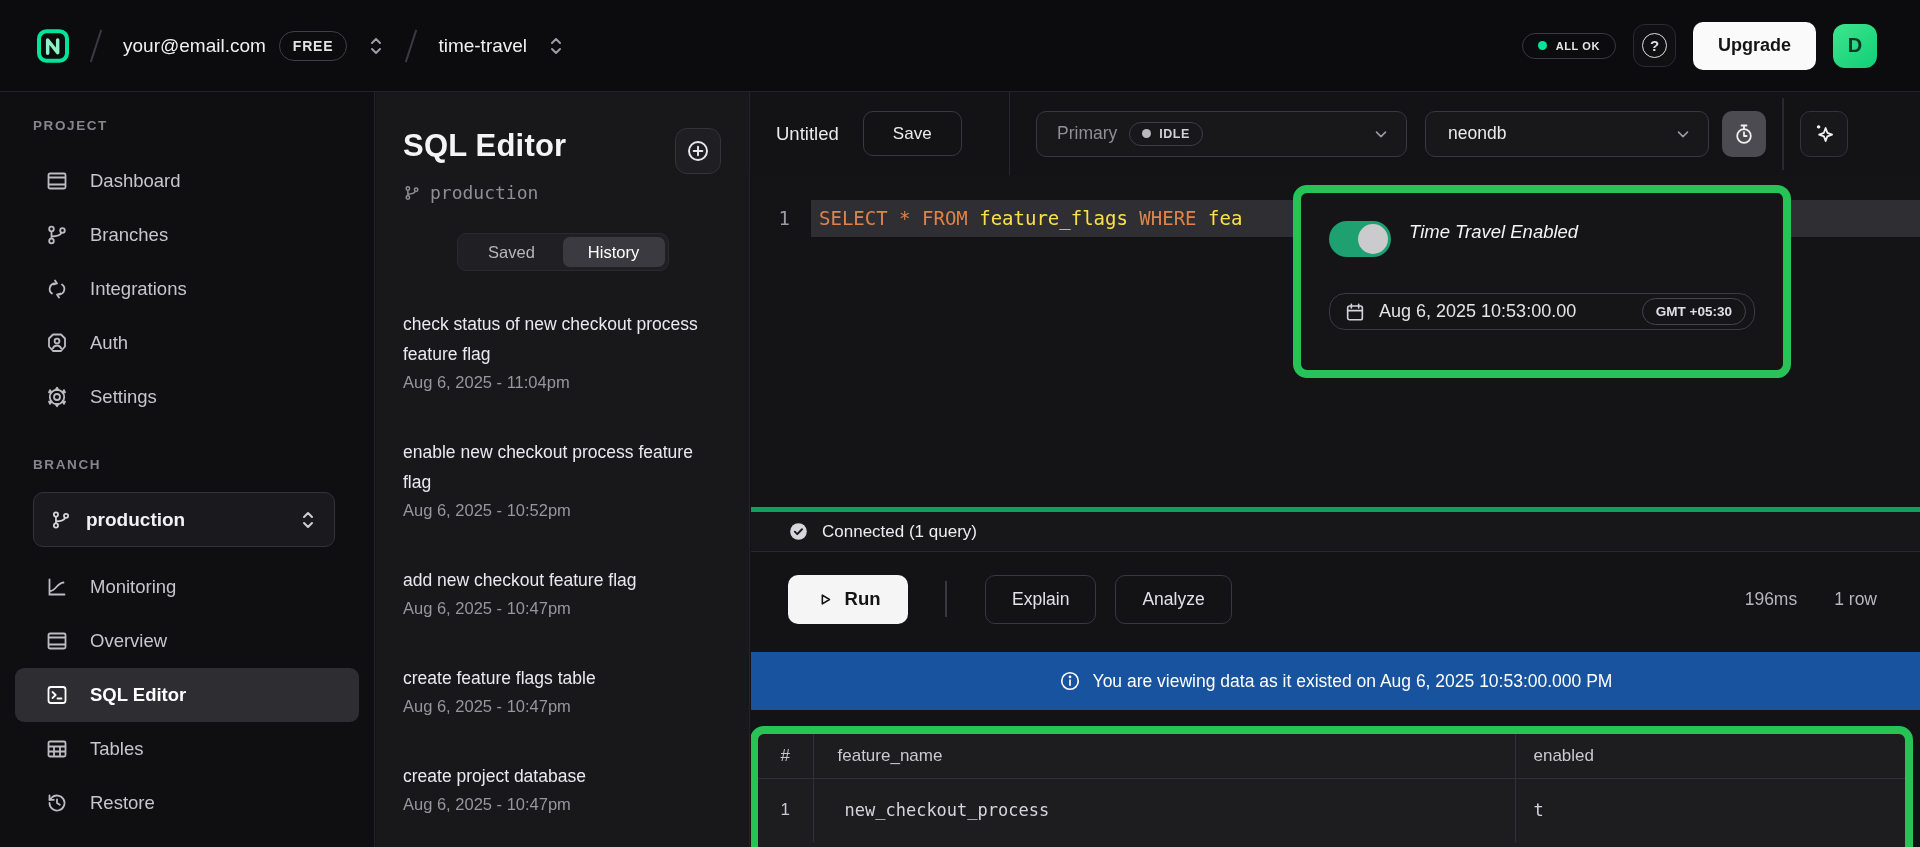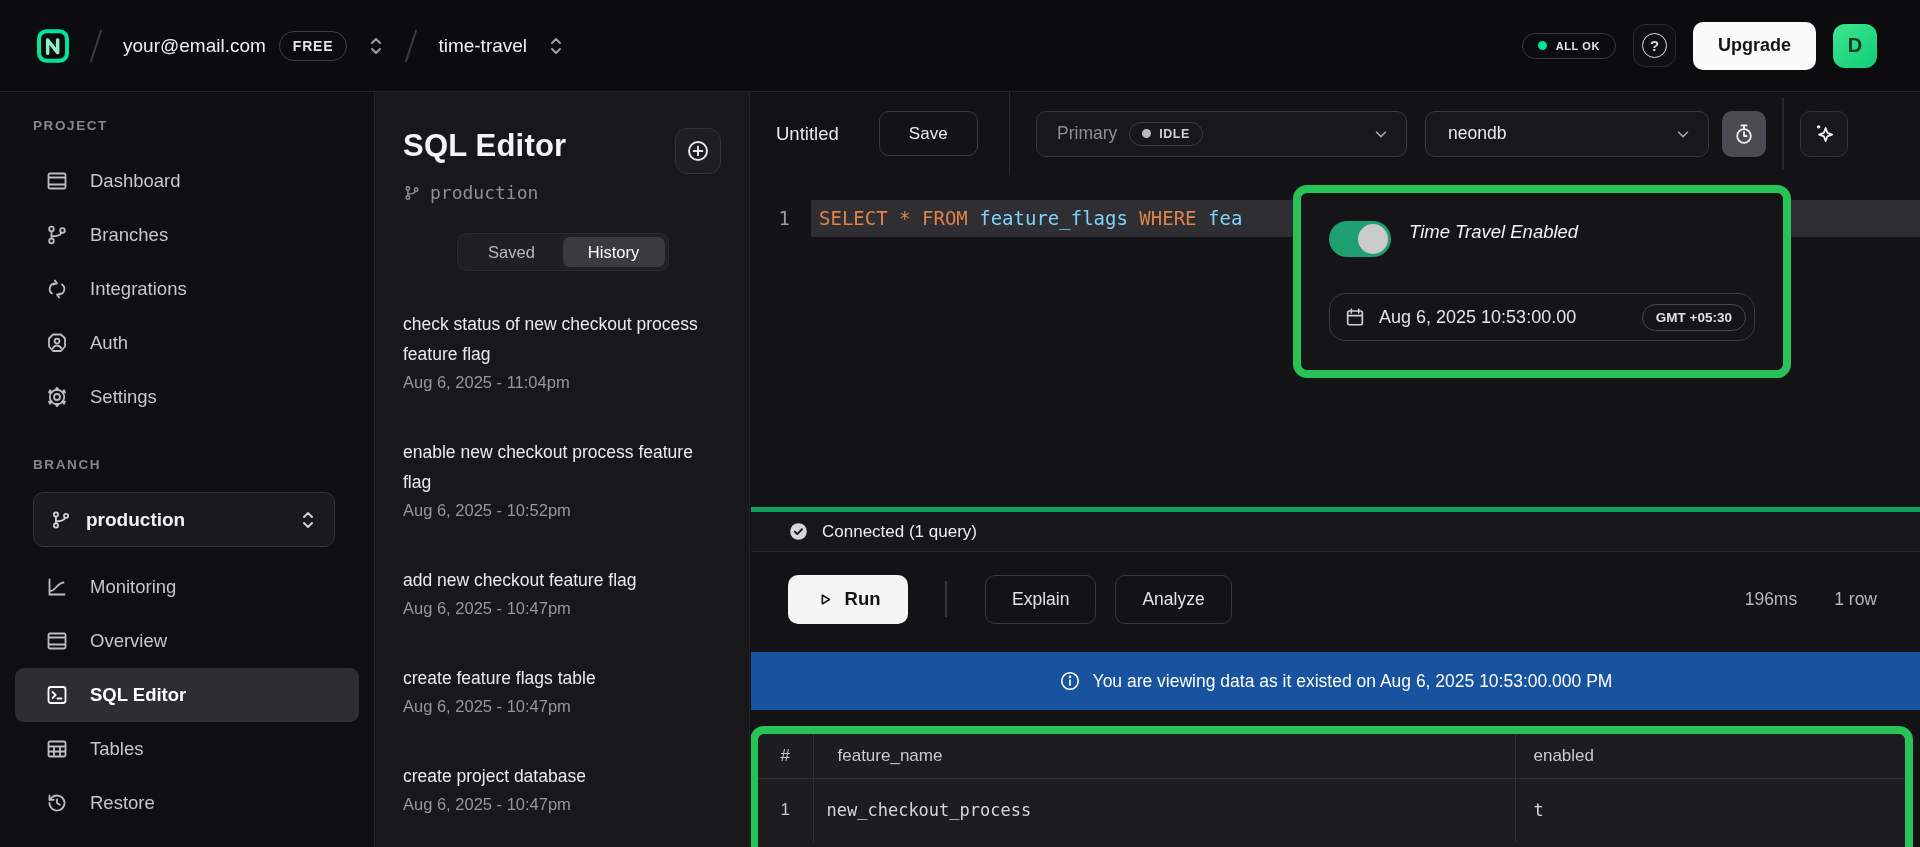--- a/index.html
+++ b/index.html
@@ -45,70 +45,70 @@
   .tab { flex:1; border:none; background:none; border-radius:7px; color:#b6b6bc; font-size:16.5px; font-family:inherit; cursor:pointer; }
   .tab.active { background:#3a3a40; color:#ffffff; }
   .history { margin:38px 0 0 27px; width:302px; }
   .h-item { margin-bottom:45px; cursor:pointer; }
   .h-title { color:#eaeaee; font-size:17.5px; line-height:30px; word-break:break-word; }
   .h-date { color:#96969c; font-size:16.5px; margin-top:4px; }
 
   
   .main { position:absolute; left:751px; top:92px; right:0; bottom:0; background:#131316; overflow:hidden; }
   .toolbar { position:absolute; left:0; top:0; right:0; height:83px; display:flex; align-items:center; }
-  .tb-tabzone { width:259px; height:83px; border-right:1px solid #29292d; display:flex; align-items:center; padding-left:25px; gap:40px; flex:none; }
+  .tb-tabzone { width:259px; height:83px; border-right:1px solid #29292d; display:flex; align-items:center; padding-left:25px; gap:24px; flex:none; }
   .untitled { color:#e9e9ec; font-size:18.5px; }
   .save-btn { width:99px; height:45px; border:1.5px solid #39393e; border-radius:10px; background:none; color:#ececef; font-size:17px; font-family:inherit; cursor:pointer; }
   .select-box { height:46px; border:1.5px solid #38383d; border-radius:10px; background:#18181b; display:flex; align-items:center; cursor:pointer; font-family:inherit; }
   .sel-compute { width:371px; margin-left:26px; padding:0 16px 0 20px; color:#8e8e95; font-size:17.5px; }
   .idle-pill { display:flex; align-items:center; gap:8px; border:1.5px solid #3e3e43; border-radius:999px; padding:4px 12px; margin-left:12px; font-size:12.5px; font-weight:bold; letter-spacing:.5px; color:#d2d2d6; }
   .idle-dot { width:9px; height:9px; border-radius:50%; background:#b9b9be; }
   .sel-db { width:284px; margin-left:18px; padding:0 16px 0 22px; color:#eaeaed; font-size:17.5px; }
   .sel-spacer { flex:1; }
   .icon-btn { width:44px; height:46px; border-radius:10px; display:flex; align-items:center; justify-content:center; cursor:pointer; border:1.5px solid transparent; background:none; color:#e2e2e6; }
   .timer-btn { margin-left:13px; background:#4b4b51; }
   .tb-div { width:1.5px; height:72px; background:#29292d; margin-left:16px; }
   .sparkle-btn { margin-left:16px; width:48px; border:1.5px solid #333338; background:#18181b; }
 
   
   .code-area { position:absolute; left:0; top:83px; right:0; height:332px; background:#141417; }
   .code-row { position:absolute; left:0; top:25px; right:0; height:37px; display:flex; }
   .gutter { width:60px; flex:none; text-align:right; padding-right:21px; color:#9a9aa1; font-family:"DejaVu Sans Mono", monospace; font-size:19px; line-height:37px; }
   .code-line { flex:1; background:#2f2f33; font-family:"DejaVu Sans Mono", monospace; font-size:19px; line-height:37px; white-space:pre; padding-left:8px; color:#d6d6da; overflow:hidden; }
   .tok-keyword { color:#e0824a; }
-  .tok-plain { color:#7dd3fc; }
+  .tok-plain { color:#fde047; }
 
   
   .tt-pop { position:absolute; left:542px; top:93px; width:498px; height:193px; border:8px solid #27c356; border-radius:14px; background:#151518; z-index:20; padding:28px 28px 0 28px; }
   .tt-row { display:flex; gap:18px;font-style:italic; }
   .toggle { width:62px; height:36px; border-radius:18px; background:#1fa070; border:none; position:relative; cursor:pointer; flex:none; }
   .knob { position:absolute; right:3px; top:3px; width:30px; height:30px; border-radius:50%; background:#cbcbcd; }
   .tt-label { color:#f2f2f4; font-size:18.5px; }
-  .tt-date { margin-top:36px; height:48px; border:1.5px solid #3b3b40; border-radius:16px; display:flex; align-items:center; padding:0 8px 0 14px; gap:13px; cursor:pointer; background:none; width:100%; font-family:inherit; }
+  .tt-date { margin-top:36px; height:37px; border:1.5px solid #3b3b40; border-radius:16px; display:flex; align-items:center; padding:0 8px 0 14px; gap:13px; cursor:pointer; background:none; width:100%; font-family:inherit; }
   .tt-datetime { color:#e4e4e7; font-size:18px; white-space:nowrap; overflow:hidden; flex:1; text-align:left; }
   .tz-pill { border:1.5px solid #46464b; border-radius:999px; padding:5px 13px; color:#e0e0e4; font-size:13.5px; font-weight:bold; white-space:nowrap; }
 
   
   .green-divider { position:absolute; left:0; top:415px; right:0; height:5px; background:#129e63; cursor:row-resize; }
   .conn-bar { position:absolute; left:0; top:420px; right:0; height:40px; background:#17171a; border-bottom:1px solid #29292d; display:flex; align-items:center; padding-left:37px; gap:13px; }
   .conn-text { color:#ededf0; font-size:17px; }
   .run-row { position:absolute; left:0; top:461px; right:0; height:92px; display:flex; align-items:center; }
   .run-btn { margin-left:37px; width:120px; height:49px; border:none; border-radius:10px; background:#f5f5f5; color:#141416; font-size:18.5px; font-weight:600; font-family:inherit; display:flex; align-items:center; justify-content:center; gap:10px; cursor:pointer; }
   .run-sep { width:2px; height:36px; background:#38383d; margin-left:37px; }
   .ghost-btn { height:49px; border:1.5px solid #38383d; border-radius:10px; background:none; color:#e2e2e6; font-size:17.5px; font-family:inherit; padding:0 26px; cursor:pointer; }
   .explain-btn { margin-left:38px; }
   .analyze-btn { margin-left:19px; }
   .run-stats { margin-left:auto; margin-right:43px; display:flex; gap:37px; color:#b6b6bc; font-size:17.5px; }
   .banner { position:absolute; left:0; top:560px; right:0; height:58px; background:#17539e; display:flex; align-items:center; justify-content:center; gap:12px; color:#ffffff; font-size:17.5px; }
   .results-box { position:absolute; left:-1px; top:634px; width:1163px; height:221px; border:8px solid #27c356; border-radius:14px; background:#1d1d20; overflow:hidden; }
   .r-table { width:100%; border-collapse:collapse; table-layout:fixed; }
   .r-table col.c1 { width:55px; } .r-table col.c2 { width:702px; }
   .r-table th { height:44px; font-weight:normal; color:#c9c9ce; font-size:17px; text-align:left; padding-left:24px; border-bottom:1px solid #303036; }
   .r-table th.cnum, .r-table td.cnum { text-align:center; padding-left:0; }
-  .r-table td { height:64px; color:#c9c9ce; font-size:17px; padding-left:13px; }
+  .r-table td { height:64px; color:#c9c9ce; font-size:17px; padding-left:31px; }
   .r-table .mono { font-family:"DejaVu Sans Mono", monospace; color:#d6d6da; }
   .r-table th + th, .r-table td + td { border-left:1px solid #303036; }
   .r-table th:last-child, .r-table td:last-child { padding-left:18px; }
 
   svg { display:block; }
 </style>
 </head>
 <body>
 
 <div class="app">

